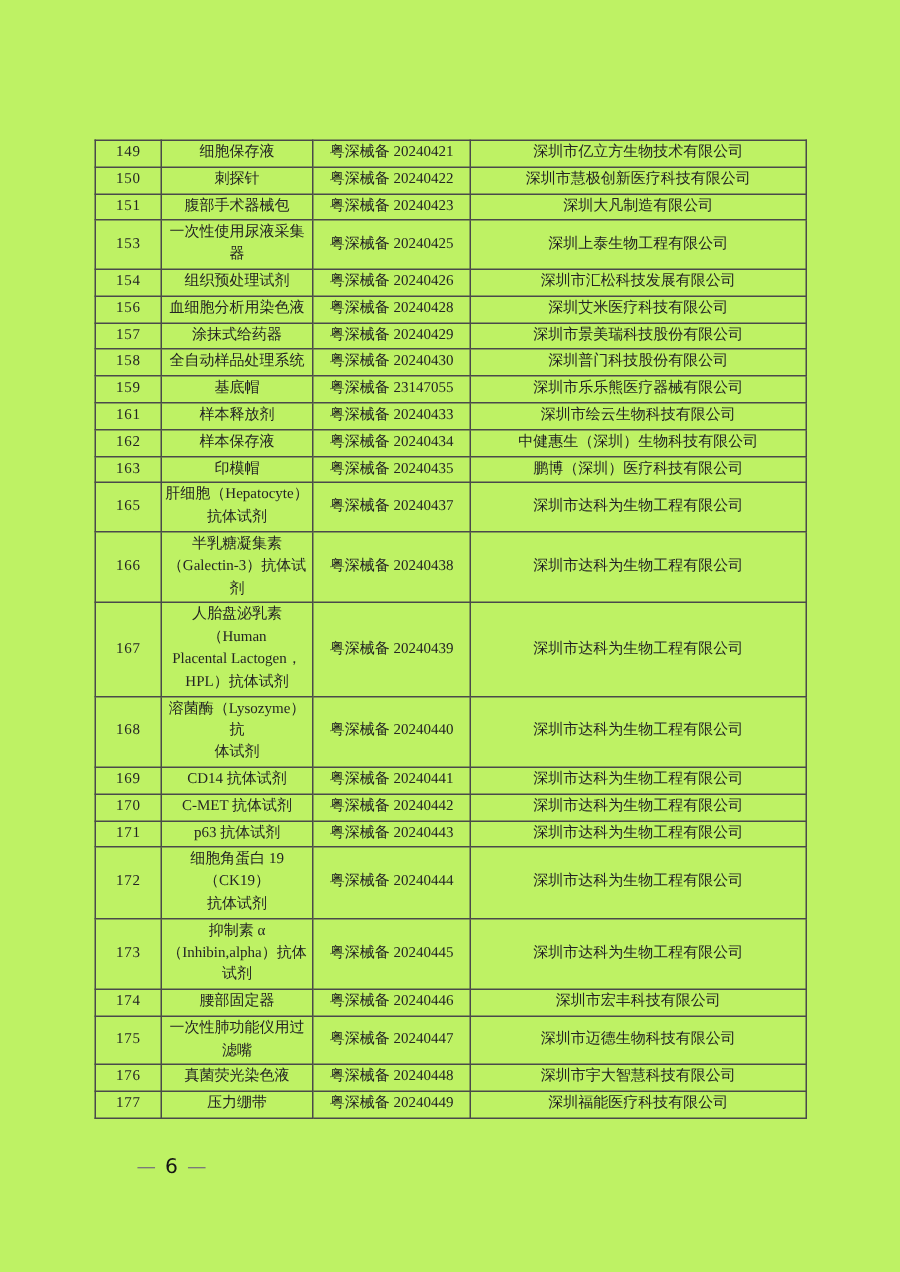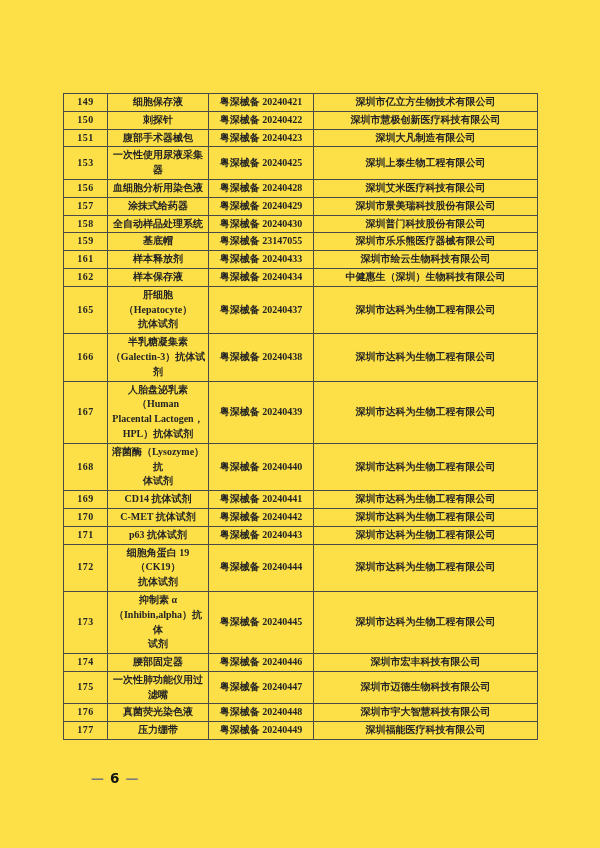--- a/index.html
+++ b/index.html
@@ -7,22 +7,21 @@
   body {
     background: #ffffff;
     font-family: "Liberation Serif", "DejaVu Serif", serif;
     color: #1f1f1f;
     position: relative;
     overflow: hidden;
   }
   .page {
     position: absolute;
     inset: 0;
-    background: #fde047;
-    font-weight: bold;
+    background: #bef264;
   }
   table.registry {
     position: absolute;
     left: 63px;
     top: 93px;
     width: 474px;
     border-collapse: collapse;
     table-layout: fixed;
   }
   table.registry td {
@@ -84,20 +83,26 @@
           <td class="col-company">深圳大凡制造有限公司</td>
         </tr>
         <tr>
           <td class="col-no">153</td>
           <td class="col-product">一次性使用尿液采集
 器</td>
           <td class="col-reg">粤深械备 20240425</td>
           <td class="col-company">深圳上泰生物工程有限公司</td>
         </tr>
         <tr>
+          <td class="col-no">154</td>
+          <td class="col-product">组织预处理试剂</td>
+          <td class="col-reg">粤深械备 20240426</td>
+          <td class="col-company">深圳市汇松科技发展有限公司</td>
+        </tr>
+        <tr>
           <td class="col-no">156</td>
           <td class="col-product">血细胞分析用染色液</td>
           <td class="col-reg">粤深械备 20240428</td>
           <td class="col-company">深圳艾米医疗科技有限公司</td>
         </tr>
         <tr>
           <td class="col-no">157</td>
           <td class="col-product">涂抹式给药器</td>
           <td class="col-reg">粤深械备 20240429</td>
           <td class="col-company">深圳市景美瑞科技股份有限公司</td>
@@ -118,20 +123,26 @@
           <td class="col-no">161</td>
           <td class="col-product">样本释放剂</td>
           <td class="col-reg">粤深械备 20240433</td>
           <td class="col-company">深圳市绘云生物科技有限公司</td>
         </tr>
         <tr>
           <td class="col-no">162</td>
           <td class="col-product">样本保存液</td>
           <td class="col-reg">粤深械备 20240434</td>
           <td class="col-company">中健惠生（深圳）生物科技有限公司</td>
+        </tr>
+        <tr>
+          <td class="col-no">163</td>
+          <td class="col-product">印模帽</td>
+          <td class="col-reg">粤深械备 20240435</td>
+          <td class="col-company">鹏博（深圳）医疗科技有限公司</td>
         </tr>
         <tr>
           <td class="col-no">165</td>
           <td class="col-product">肝细胞（Hepatocyte）
 抗体试剂</td>
           <td class="col-reg">粤深械备 20240437</td>
           <td class="col-company">深圳市达科为生物工程有限公司</td>
         </tr>
         <tr>
           <td class="col-no">166</td>

